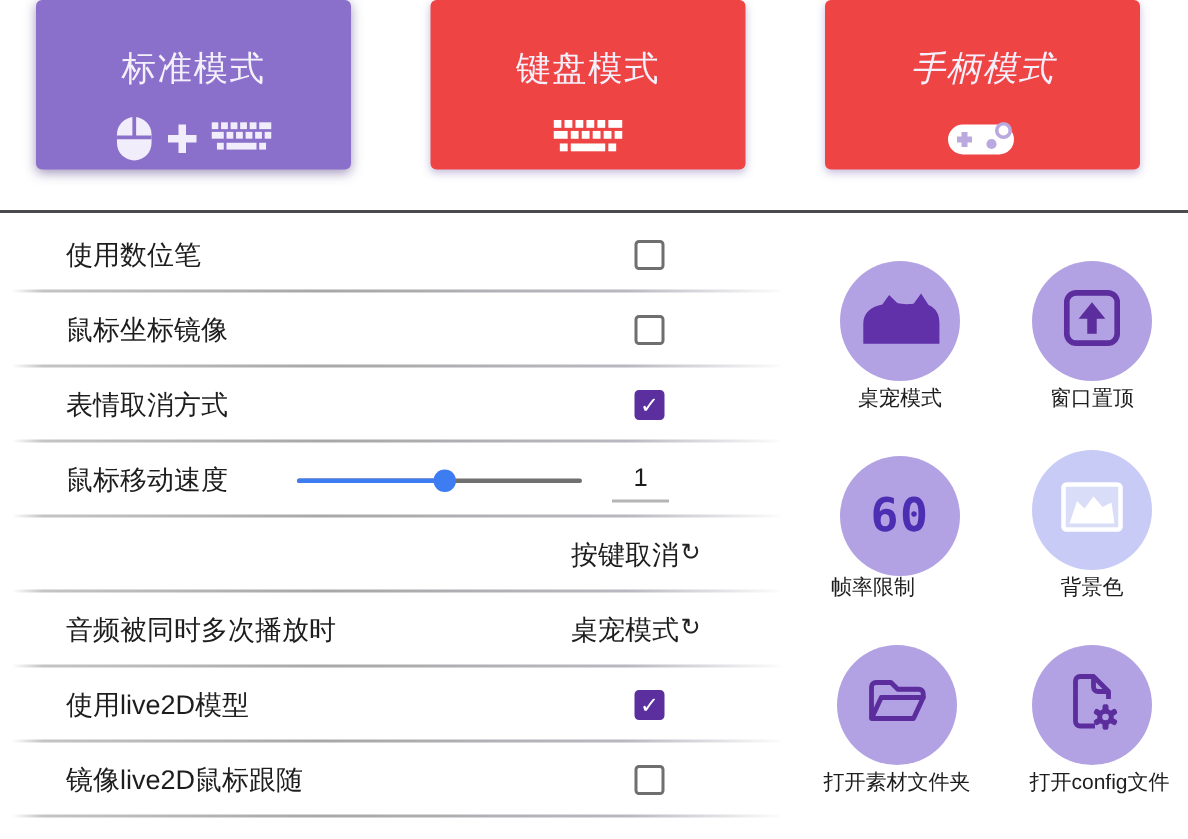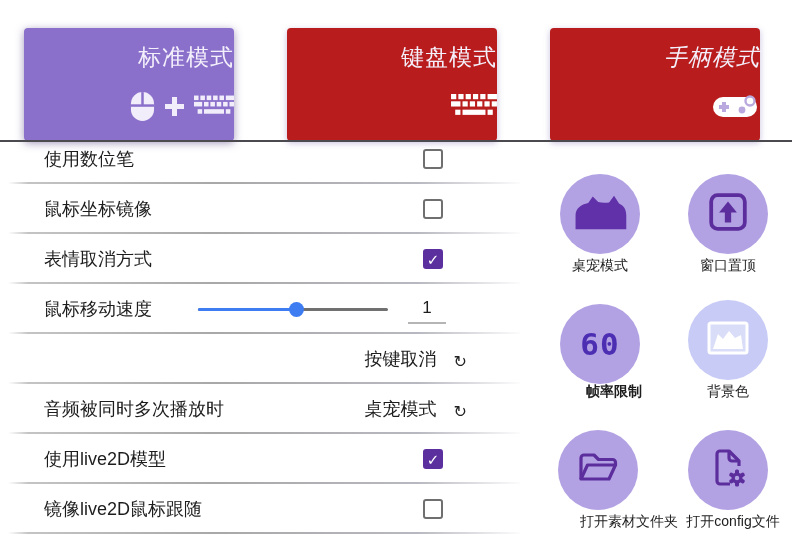--- a/index.html
+++ b/index.html
@@ -4,55 +4,55 @@
 <style>
   html,body{margin:0;padding:0;}
   body{
     width:792px;height:559px;position:relative;overflow:hidden;
     background:#ffffff;
     font-family:"Liberation Sans","DejaVu Sans",sans-serif;
     color:#1d1d1d;
   }
   
   .tab{
-    position:absolute;top:28px;width:210px;height:113px;border-radius:4px;
-    display:flex;flex-direction:column;align-items:flex-end;
-    padding-top:14px;box-sizing:border-box;gap:15px;cursor:pointer;
+    position:absolute;top:0;width:210px;height:113px;border-radius:4px;
+    display:flex;flex-direction:column;align-items:center;
+    padding-top:30px;box-sizing:border-box;gap:15px;cursor:pointer;
   }
   .tab.active{background:#8a70cb;box-shadow:0 2px 8px rgba(70,45,120,.5);}
-  .tab.inactive{background:#b91c1c;box-shadow:0 2px 6px rgba(130,110,180,.45);}
+  .tab.inactive{background:#ef4444;box-shadow:0 2px 6px rgba(130,110,180,.45);}
   .tab-title{font-size:23px;color:#f4f0fb;letter-spacing:1px;}
   .tab-icons{display:flex;align-items:center;gap:9px;height:40px;}
   #tab-standard{left:24px;}
   #tab-keyboard{left:287px;}
   #tab-gamepad{left:550px;font-style:italic;}
   
   .top-divider{position:absolute;left:0;top:140px;width:792px;height:2px;background:#4a4a4f;}
   
-  .settings{position:absolute;left:0;top:134px;width:522px;}
+  .settings{position:absolute;left:0;top:145px;width:522px;}
   .srow{position:relative;height:50px;}
   .srow .sep{
     position:absolute;left:8px;bottom:0;width:512px;height:2px;
     background:linear-gradient(90deg,rgba(210,210,210,0) 0%,#c4c4c4 4%,#a8a8a8 40%,#b8b8c0 80%,rgba(195,195,210,.05) 100%);
   }
   .slabel{
     position:absolute;left:44px;top:50%;transform:translateY(-50%);
     font-size:18px;white-space:nowrap;
   }
   .cbx{
     position:absolute;left:423px;top:50%;transform:translateY(-50%);
     width:20px;height:20px;box-sizing:border-box;border:2px solid #6f6f6f;border-radius:3px;
     background:#fff;cursor:pointer;
     display:flex;align-items:center;justify-content:center;
     font-size:15px;font-weight:bold;color:#fff;line-height:1;
   }
   .cbx.on{background:#5c2f9e;border-color:#5c2f9e;}
   .sel{
     position:absolute;right:55px;top:50%;transform:translateY(-50%);
-    display:flex;align-items:flex-end;gap:17px;font-size:18px;cursor:pointer;white-space:nowrap;
+    display:flex;align-items:flex-start;gap:1px;font-size:18px;cursor:pointer;white-space:nowrap;
   }
   .cycle{font-size:16px;color:#222;}
   
   .slider-track{
     position:absolute;left:198px;top:50%;transform:translateY(-50%);
     width:190px;height:16px;cursor:pointer;
   }
   .track-bg{position:absolute;left:0;top:6.5px;width:100%;height:3px;background:#707070;border-radius:2px;}
   .track-fill{position:absolute;left:0;top:6.5px;height:3px;background:#3e7cf2;border-radius:2px;}
   .thumb{position:absolute;top:0.5px;width:15px;height:15px;border-radius:50%;background:#3e7cf2;}
@@ -236,41 +236,41 @@
         <rect x="4" y="4" width="32" height="32" rx="6" fill="none" stroke="#5c2d9c" stroke-width="3.6"></rect>
         <path d="M20,10 L28.5,20.5 L23,20.5 L23,30 L17,30 L17,20.5 L11.5,20.5 Z" fill="#5c2d9c"></path>
       </svg>
   </span>
 </div>
 <div class="qlabel" style="left:653px;top:257px;">窗口置顶</div>
 
 <div class="circle" style="left:560px;top:304px;">
   <span class="fps-badge">60</span>
 </div>
-<div class="qlabel" style="left:539px;top:383px;font-weight:bold;">帧率限制</div>
+<div class="qlabel" style="left:507px;top:383px;">帧率限制</div>
 
 <div class="circle light" style="left:688px;top:300px;">
   <span>
     <svg width="42" height="34" viewBox="0 0 42 34">
         <rect x="2" y="2" width="38" height="30" rx="2" fill="rgba(255,255,255,0.35)" stroke="#ffffff" stroke-width="3"></rect>
         <path d="M6,28 L11,13 L16,18 L22,10 L28,17 L34,14 L36,28 Z" fill="#ffffff"></path>
       </svg>
   </span>
 </div>
 <div class="qlabel" style="left:653px;top:383px;">背景色</div>
 
 <div class="circle" style="left:558px;top:430px;">
   <span>
     <svg width="46" height="38" viewBox="0 0 46 38" fill="none" stroke="#5c2d9c" stroke-width="3.2" stroke-linejoin="round">
         <path d="M6,30 V9 a3,3 0 0 1 3,-3 h10 l4.5,4.5 h14 a3,3 0 0 1 3,3 v3"></path>
         <path d="M6,30 l6.5,-14 h28 l-6.5,14 z"></path>
       </svg>
   </span>
 </div>
-<div class="qlabel" style="left:554px;top:513px;">打开素材文件夹</div>
+<div class="qlabel" style="left:523px;top:513px;">打开素材文件夹</div>
 
 <div class="circle" style="left:688px;top:430px;">
   <span>
     <svg width="40" height="44" viewBox="0 0 40 44">
         <path d="M22,38 H12 a3,3 0 0 1 -3,-3 V8 a3,3 0 0 1 3,-3 h9 l10,10 v5" fill="none" stroke="#5c2d9c" stroke-width="3.2" stroke-linejoin="round"></path>
         <path d="M21,5 v7 a3,3 0 0 0 3,3 h7" fill="none" stroke="#5c2d9c" stroke-width="3.2" stroke-linejoin="round"></path>
         <g transform="translate(29,32)">
           <rect x="-2" y="-8.5" width="4" height="17" rx="1.5" fill="#5c2d9c"></rect>
           <rect x="-2" y="-8.5" width="4" height="17" rx="1.5" fill="#5c2d9c" transform="rotate(60)"></rect>
           <rect x="-2" y="-8.5" width="4" height="17" rx="1.5" fill="#5c2d9c" transform="rotate(120)"></rect>

